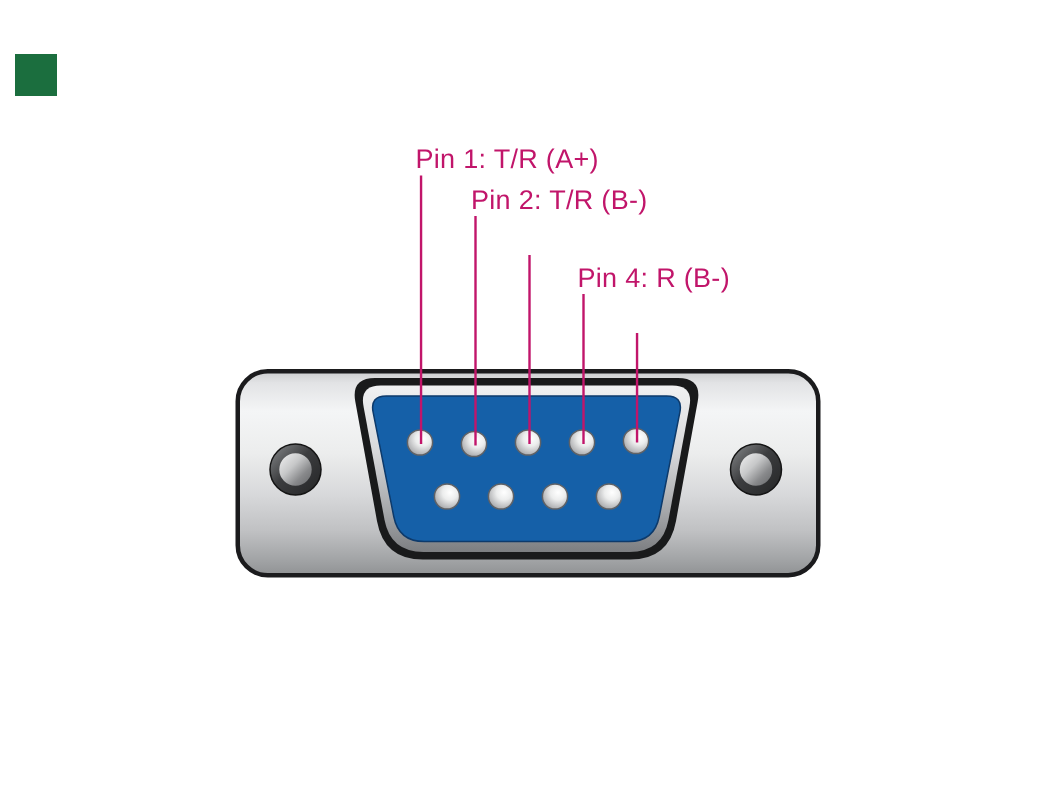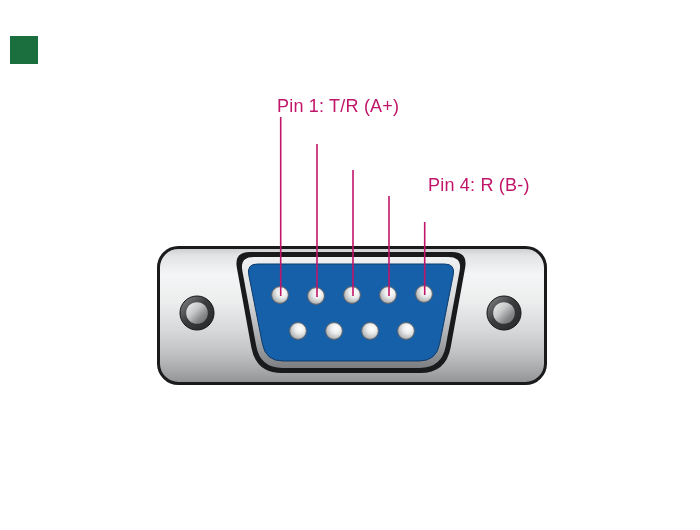--- a/index.html
+++ b/index.html
@@ -32,21 +32,21 @@
     position: absolute;
     font-size: 18px;
     line-height: 20px;
     color: var(--label-text, #c1156a);
     white-space: nowrap;
     letter-spacing: 0.2px;
   }
   .pl1 { left: 277px; top: 96px; }
   .pl2 { left: 314px; top: 123px; }
   .pl3 { left: 350px; top: 149px; }
-  .pl4 { left: 385px; top: 175px; margin-left: 43px; }
+  .pl4 { left: 385px; top: 175px; }
   .pl5 { left: 412px; top: 197px; }
   .callout {
     stroke: var(--callout-line, #c1156a);
     stroke-width: 1.6;
   }
   .blue-insert {
     fill: var(--connector-blue, #1560a8);
   }
 </style>
 </head>
@@ -133,15 +133,16 @@
     <g>
       <line class="callout" x1="280.7" y1="117" x2="280.7" y2="296"></line>
       <line class="callout" x1="317" y1="144" x2="317" y2="297"></line>
       <line class="callout" x1="353" y1="170" x2="353" y2="296"></line>
       <line class="callout" x1="389" y1="196" x2="389" y2="296"></line>
       <line class="callout" x1="424.7" y1="222" x2="424.7" y2="295"></line>
     </g>
   </svg>
 
   <div class="pin-label pl1">Pin 1: T/R (A+)</div>
+  <div class="pin-label pl2">Pin 2: T/R (B-)</div>
   <div class="pin-label pl4">Pin 4: R (B-)</div>
 
 </div>
 
 </body></html>

